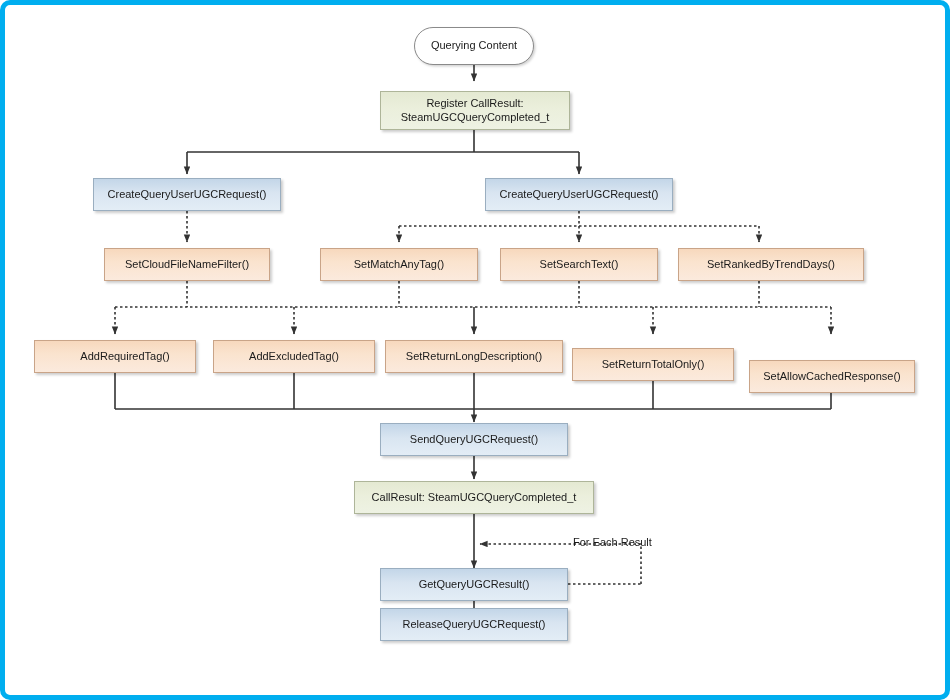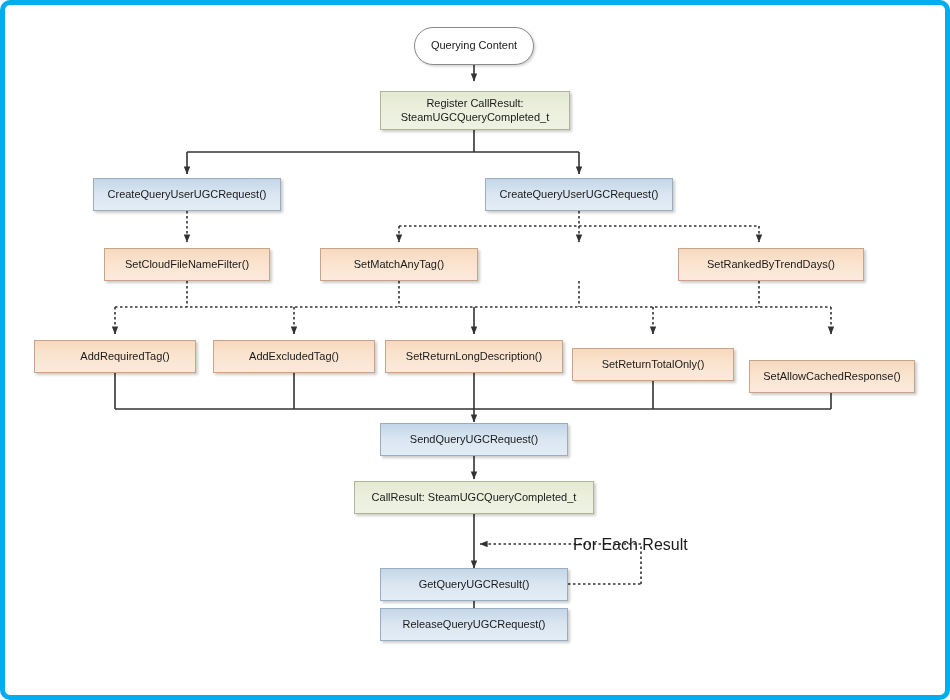--- a/index.html
+++ b/index.html
@@ -61,21 +61,21 @@
   .node.orange {
     background: linear-gradient(to bottom, #f7d8bd 0%, #fae3ce 40%, #fbeadd 100%);
     border: 1px solid #c9a488;
   }
   .node.green {
     background: linear-gradient(to bottom, #e4e9d2 0%, #ebefdc 45%, #eef2e3 100%);
     border: 1px solid #aeb599;
   }
   .edge-label {
     position: absolute;
-    font-size: 16px;
+    font-size: 11px;
     color: #1a1a1a;
     z-index: 12;
     white-space: nowrap;
   }
   .node span { display: block; }
 </style>
 </head>
 <body>
 
 <div id="canvas">
@@ -163,20 +163,23 @@
   </div>
 
   <div class="node orange" style="left:104px; top:248px; width:166px; height:33px;">
     <span>SetCloudFileNameFilter()</span>
   </div>
 
   <div class="node orange" style="left:320px; top:248px; width:158px; height:33px;">
     <span>SetMatchAnyTag()</span>
   </div>
 
+  <div class="node orange" style="left:500px; top:248px; width:158px; height:33px;">
+    <span>SetSearchText()</span>
+  </div>
 
   <div class="node orange" style="left:678px; top:248px; width:186px; height:33px;">
     <span>SetRankedByTrendDays()</span>
   </div>
 
   <div class="node orange" style="left:34px; top:340px; width:162px; height:33px;padding-left:26px;">
     <span>AddRequiredTag()</span>
   </div>
 
   <div class="node orange" style="left:213px; top:340px; width:162px; height:33px;">

